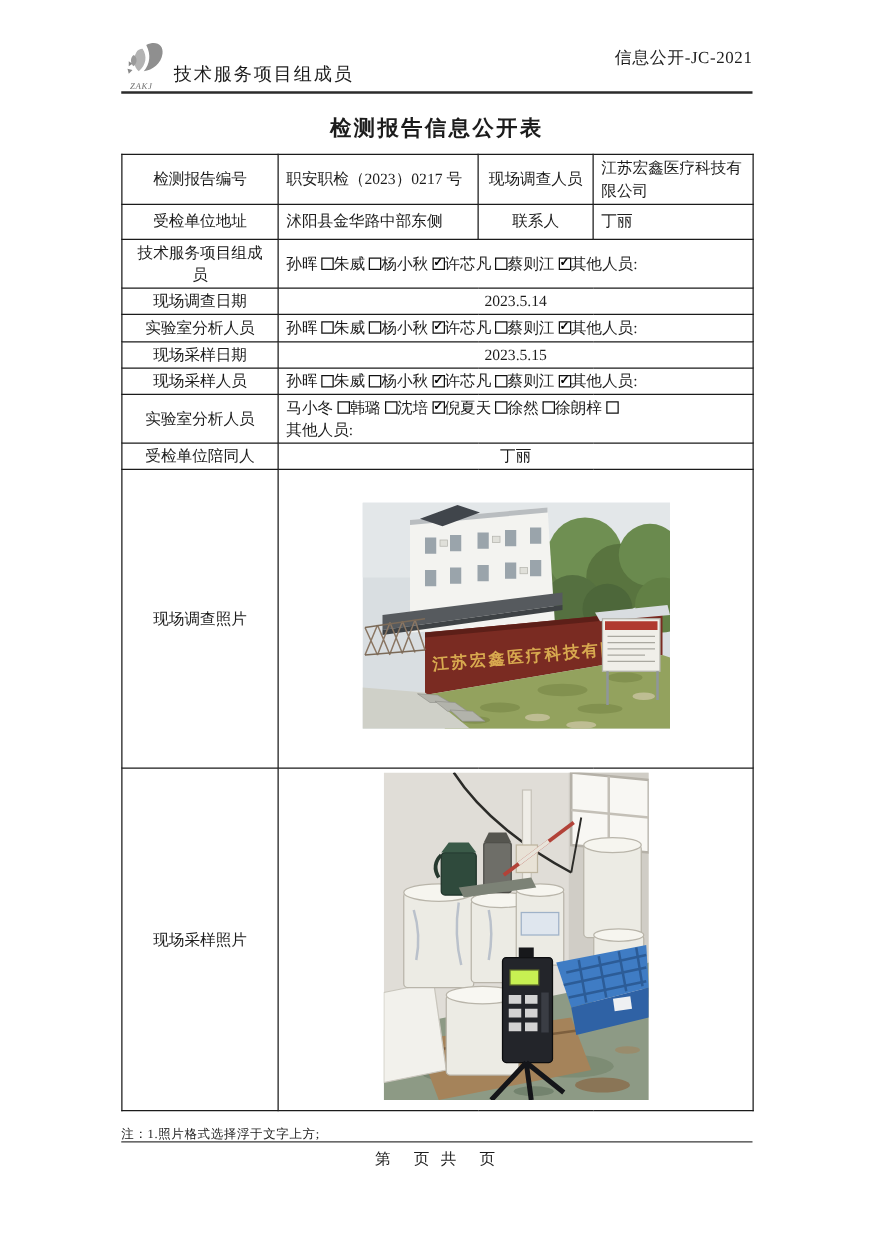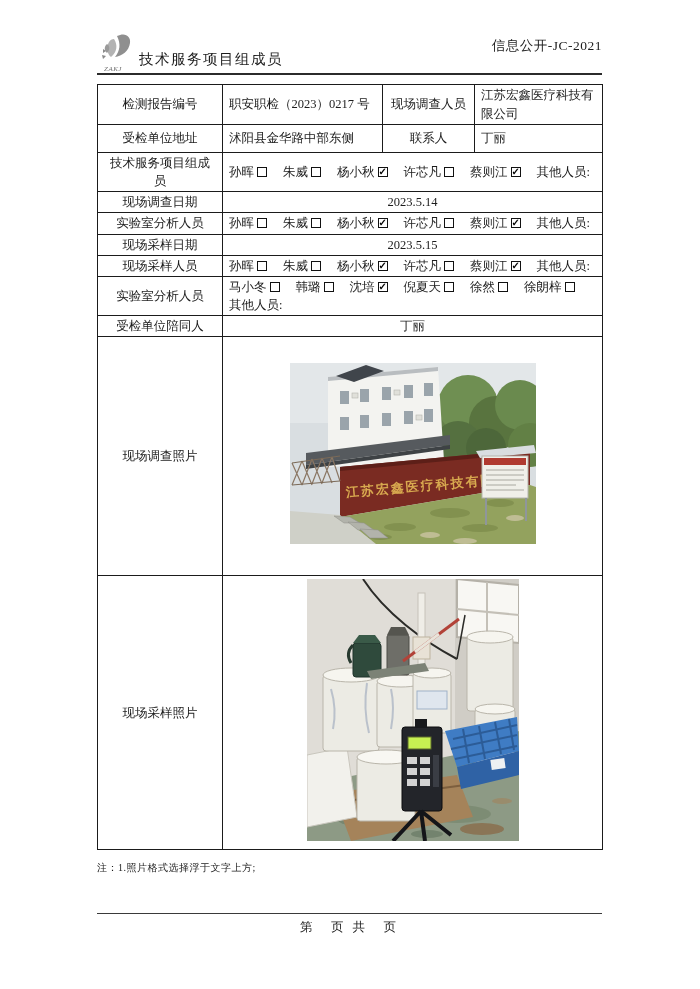--- a/index.html
+++ b/index.html
@@ -26,21 +26,21 @@
 
   
   table.form { border-collapse:collapse; width:505px; margin-top:9px; table-layout:fixed; }
   table.form td { border:1px solid #1b1b1b; font-size:12.5px; padding:1px 6px;
                   vertical-align:middle; line-height:1.45; }
   td.lbl { text-align:center; padding:1px 2px; }
   td.ctr { text-align:center; }
   td.photo-cell { padding:0; text-align:center; vertical-align:middle; }
 
   
-  .chk-item { white-space:nowrap; margin-right:16px; }
+  .chk-item { white-space:nowrap; margin-right:0; }
   .chk-box { display:inline-block; width:10px; height:10px; border:1.4px solid #111;
              margin-left:3px; vertical-align:-1px; font-size:10px; line-height:8px;
              font-weight:bold; text-align:center; color:#000; overflow:hidden; }
   .other-label { white-space:nowrap; }
 
   
   .note { font-size:10px; margin-top:11px; letter-spacing:0.5px; }
   .footer { position:absolute; left:97px; top:913px; width:505px;
             border-top:1.5px solid #3a3a3a; text-align:center; padding-top:5px;
             font-size:12.5px; letter-spacing:3px; }
@@ -60,20 +60,21 @@
           <path d="M17 9 C21 15 20 22 14 27 C10 24 9 17 12 12 C13 10 15 9 17 9 Z" fill="#b3b3b3"></path>
           <path d="M10 14 C13 16 13 20 10 23 C7 21 7 16 10 14 Z" fill="#9a9a9a"></path>
           <path d="M6 19 l3 2 -3 2 z M5 25 l4 1 -3 3 z" fill="#8a8a8a"></path>
         </svg>
         <span class="logo-sub">ZAKJ</span>
       </div>
       <div class="company">技术服务项目组成员</div>
       <div class="doc-code">信息公开-JC-2021</div>
     </div>
 
+    <div class="title">检测报告信息公开表</div>
 
     <table class="form">
       <colgroup>
           <col style="width:125px">
           <col style="width:160px">
           <col style="width:92px">
           <col style="width:128px">
         </colgroup>
 
       <tbody>

